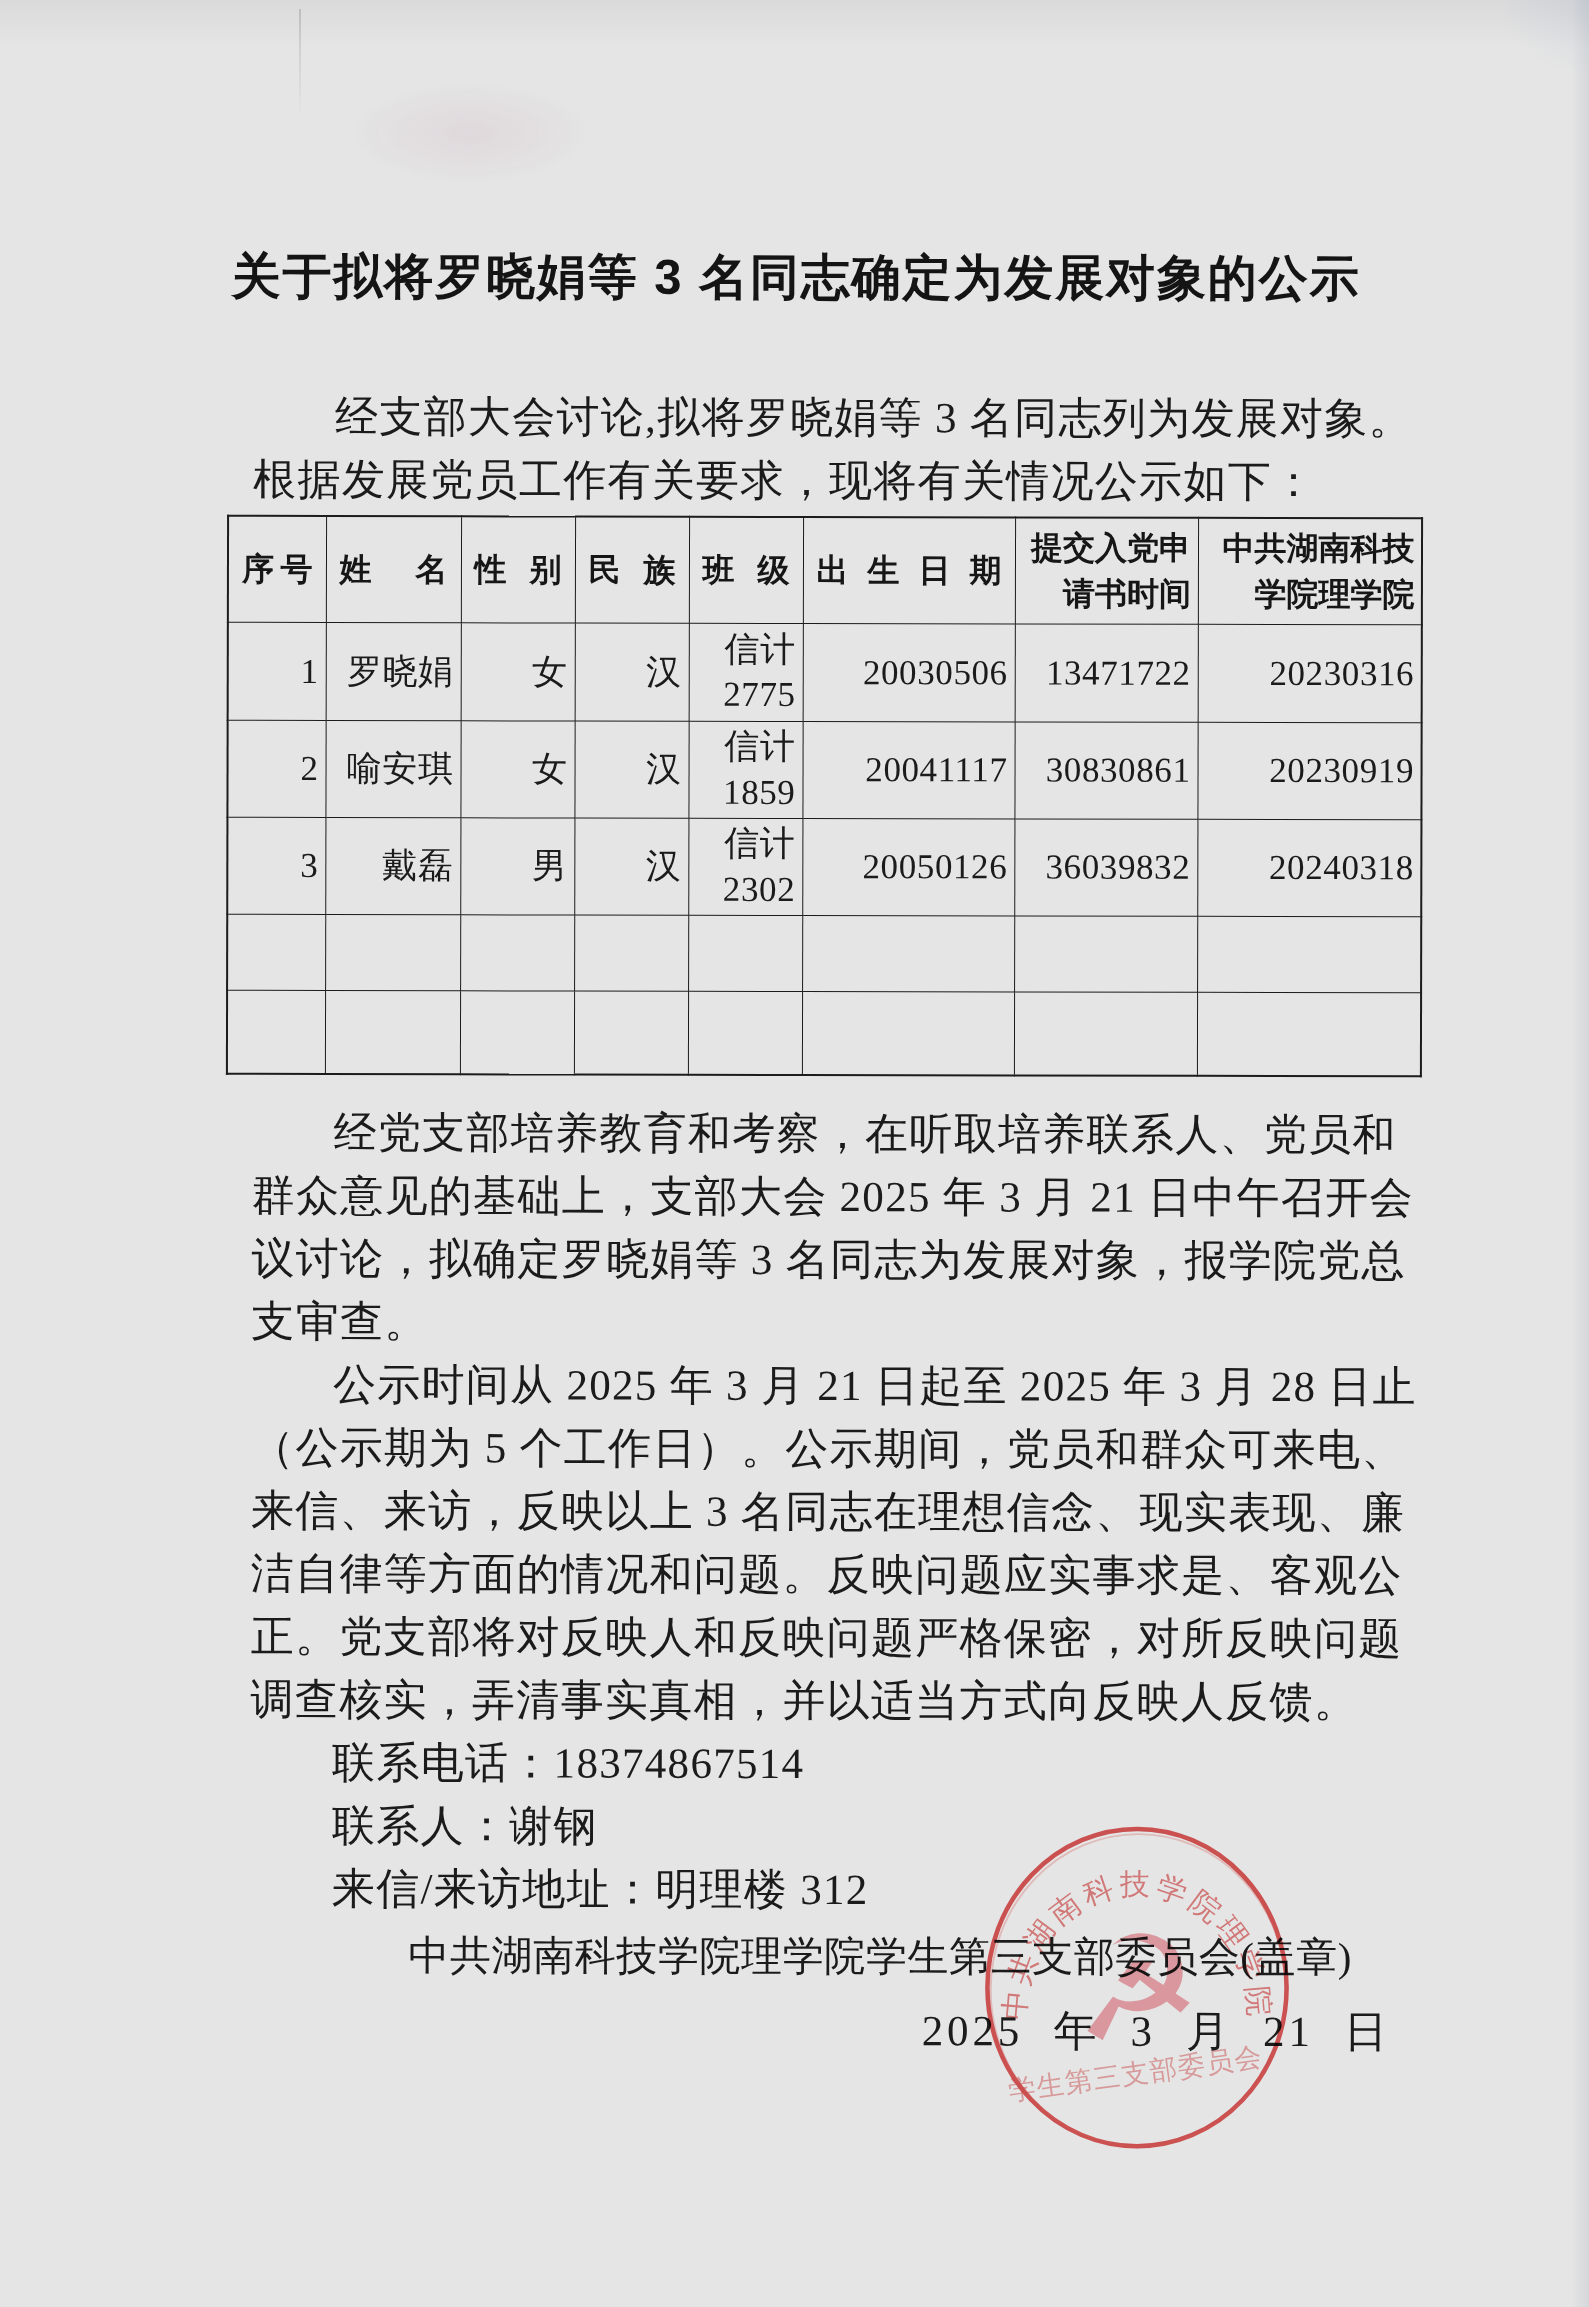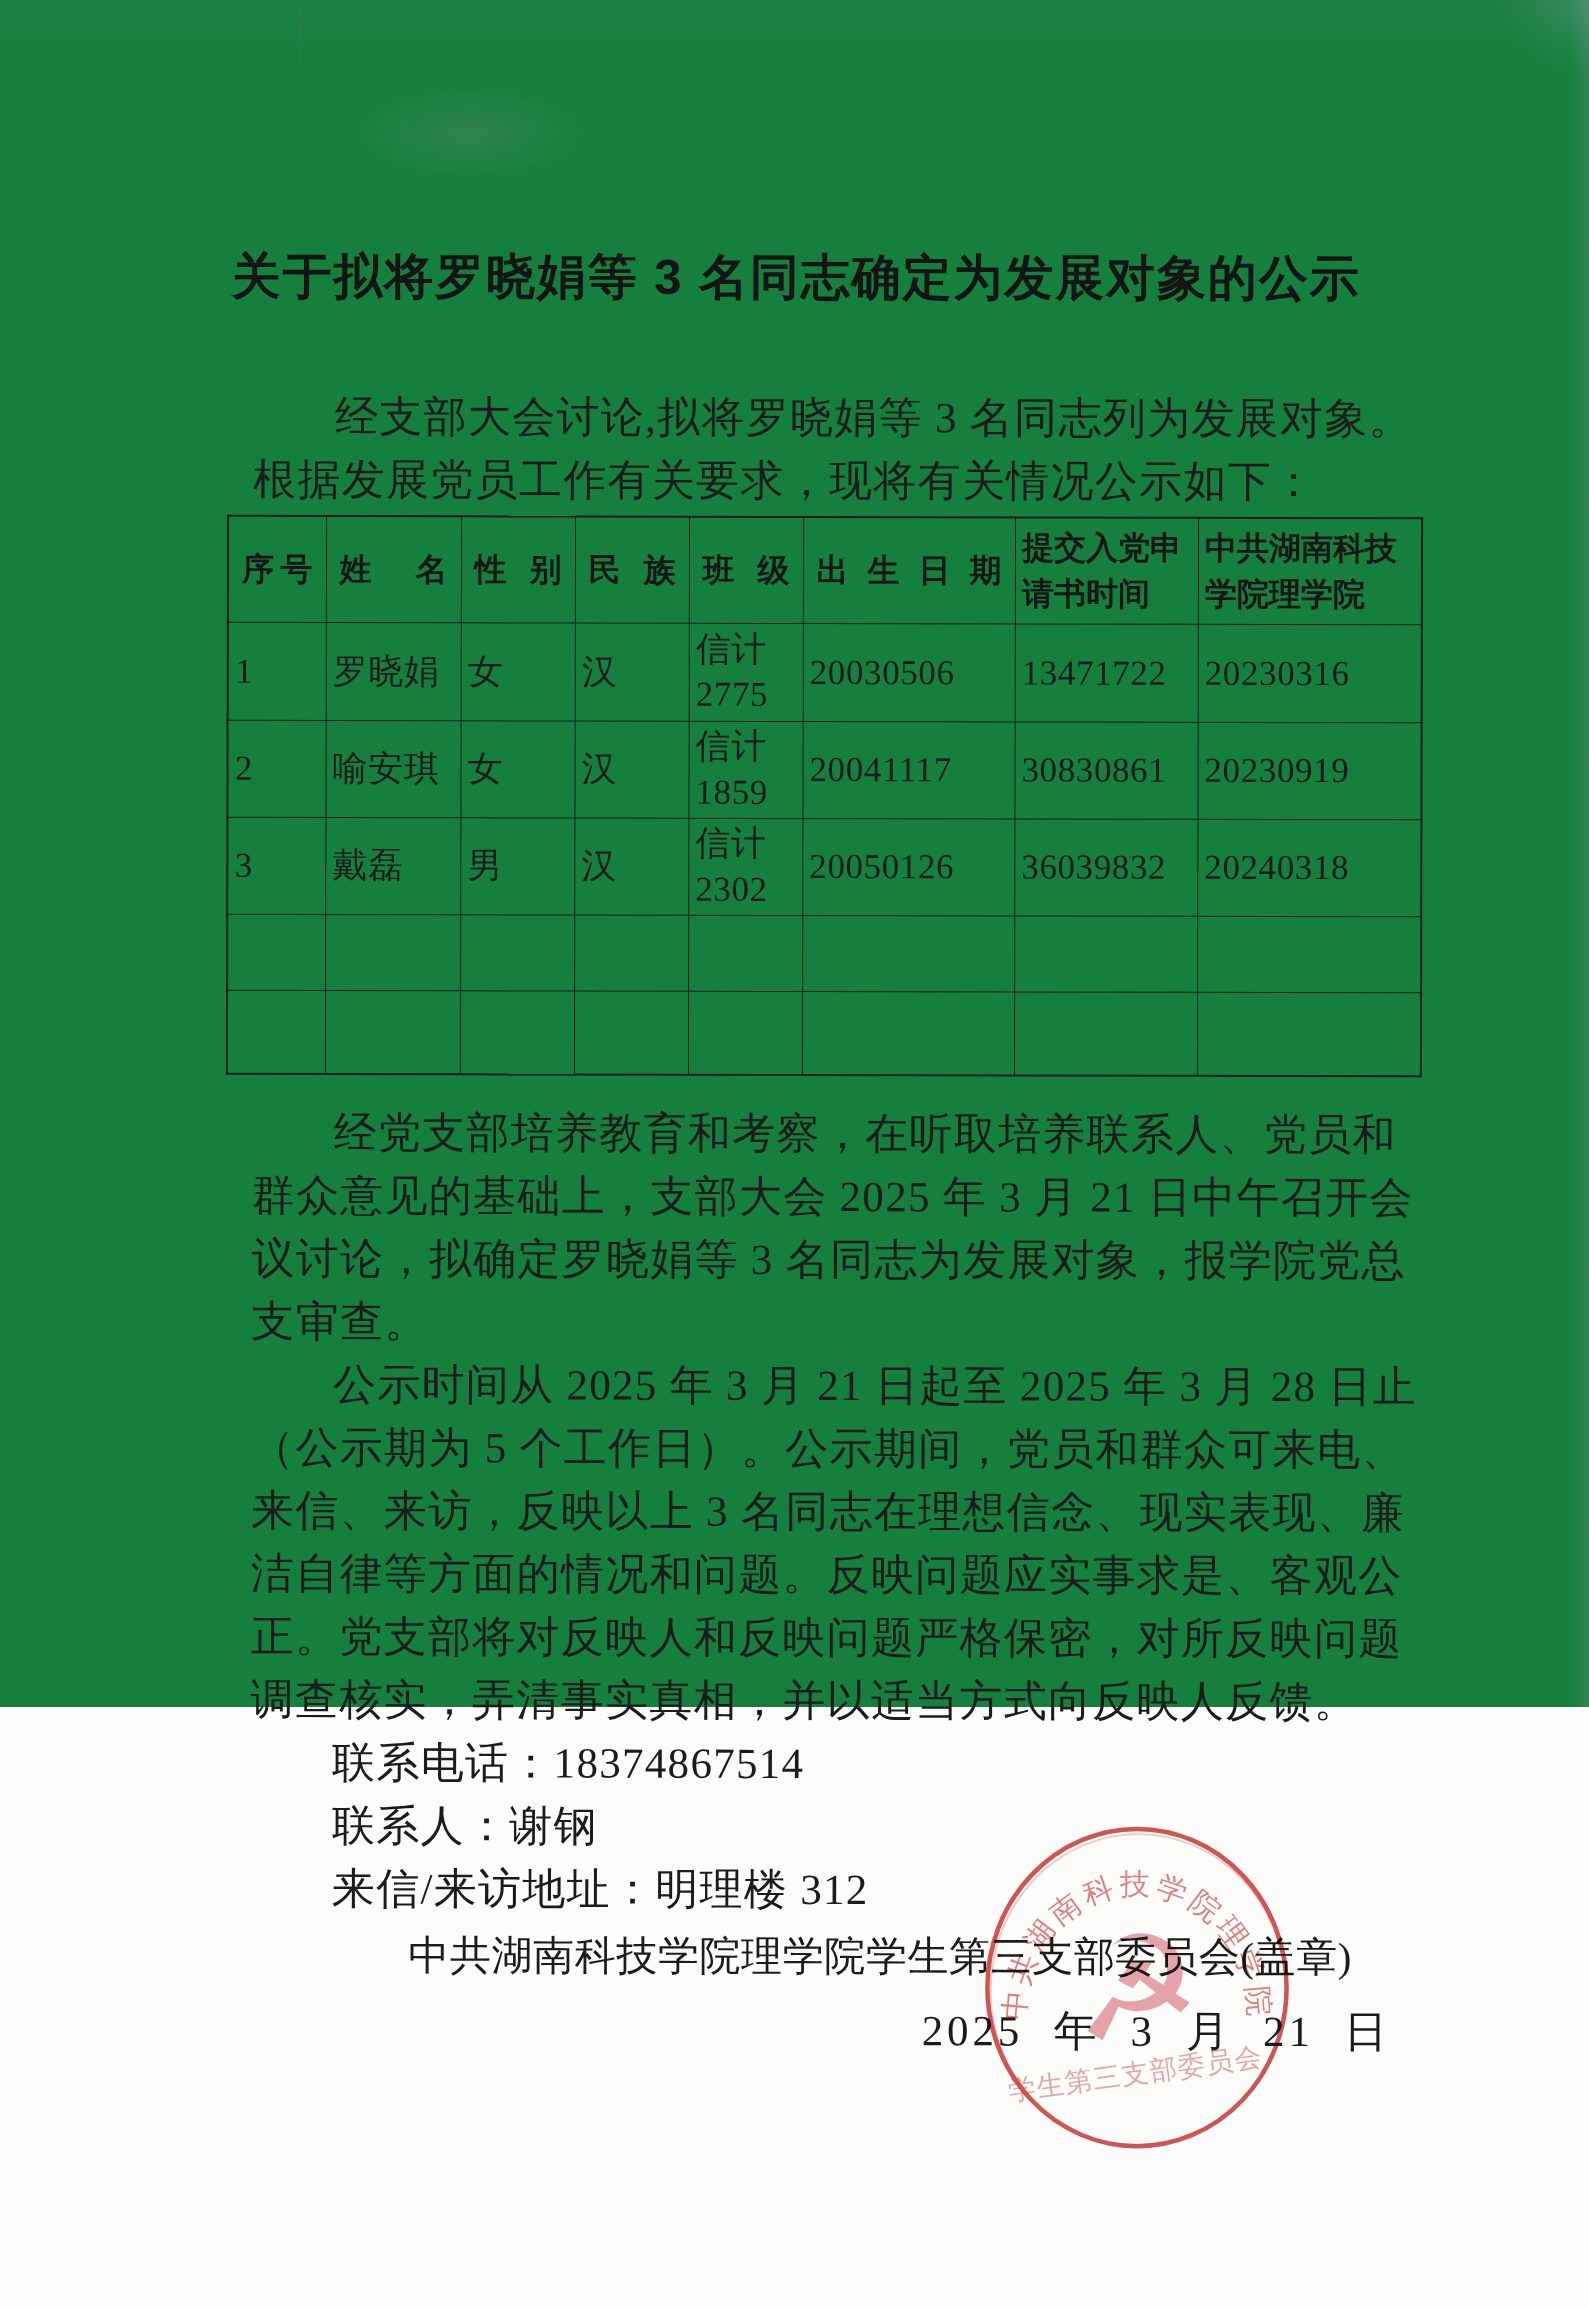--- a/index.html
+++ b/index.html
@@ -3,21 +3,21 @@
 <meta charset="utf-8">
 <style>
   html,body{margin:0;padding:0;}
   body{
     width:1589px;height:2307px;
     background:#fcfcfa;
     font-family:"Liberation Serif","DejaVu Serif",serif;
     color:#1b1b1b;
     overflow:hidden;
   }
-  .page{position:relative;width:1589px;height:1707px;background:#15803d;text-decoration:underline;}
+  .page{position:relative;width:1589px;height:2307px;background:#e5e5e5;text-decoration:underline;}
   
   .edge-top{position:absolute;top:0;left:0;width:100%;height:47px;
     background:linear-gradient(180deg,rgba(120,120,128,0.10),rgba(0,0,0,0));}
   .edge-right{position:absolute;right:0;top:0;width:18px;height:100%;
     background:linear-gradient(90deg,rgba(0,0,0,0),rgba(150,160,178,0.20));}
   .corner-tr{position:absolute;right:0;top:0;width:91px;height:78px;
     background:radial-gradient(ellipse at top right,rgba(160,175,195,0.22),rgba(0,0,0,0) 70%);}
   .smudge{position:absolute;left:350px;top:83px;width:240px;height:100px;
     background:radial-gradient(ellipse at center,rgba(195,150,172,0.16),rgba(0,0,0,0) 70%);
     filter:blur(1.3px);}
@@ -47,21 +47,21 @@
 
   table.roster{
     border-collapse:collapse;
     table-layout:fixed;
     width:1193px;
     margin:3.9px 0 26px -26px;
     border:2.6px solid #1c1c1c;
   }
   table.roster th,table.roster td{
     border:1.9px solid #1c1c1c;
-    text-align:left;
+    text-align:right;
     vertical-align:middle;
     padding:2.6px 6.5px;
     overflow:hidden;
   }
   table.roster th{
     font-family:"Liberation Sans","DejaVu Sans",sans-serif;
     font-weight:700;
     font-size:32px;
     line-height:1.42;
     letter-spacing:0;

